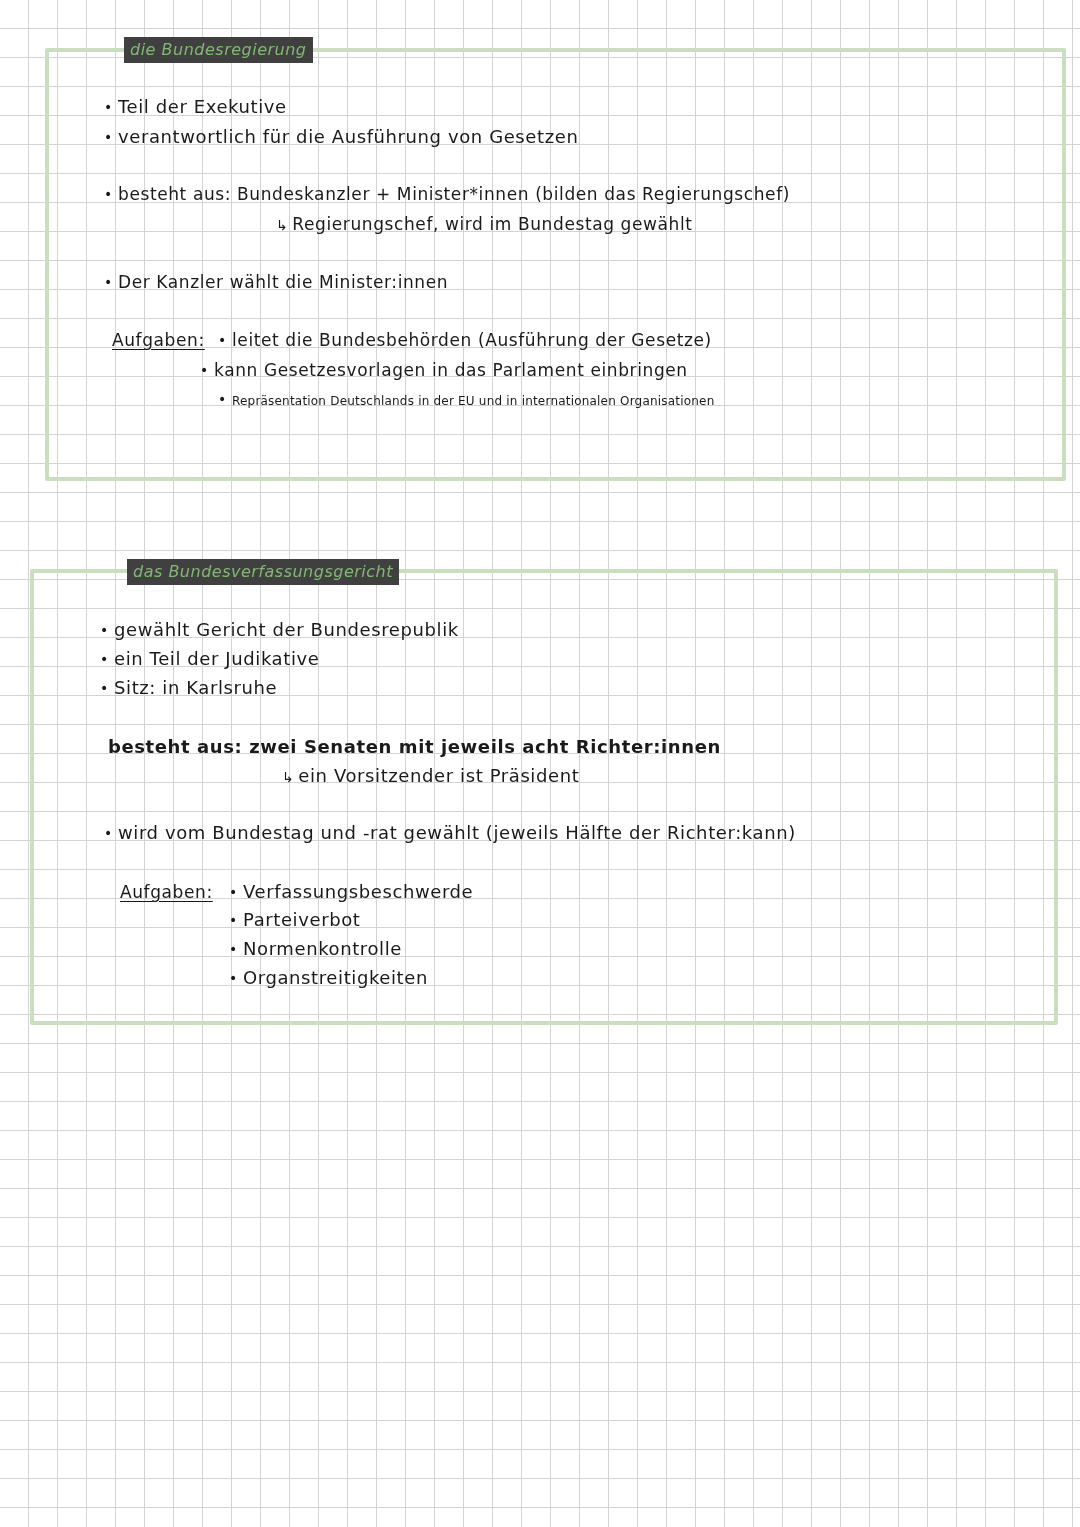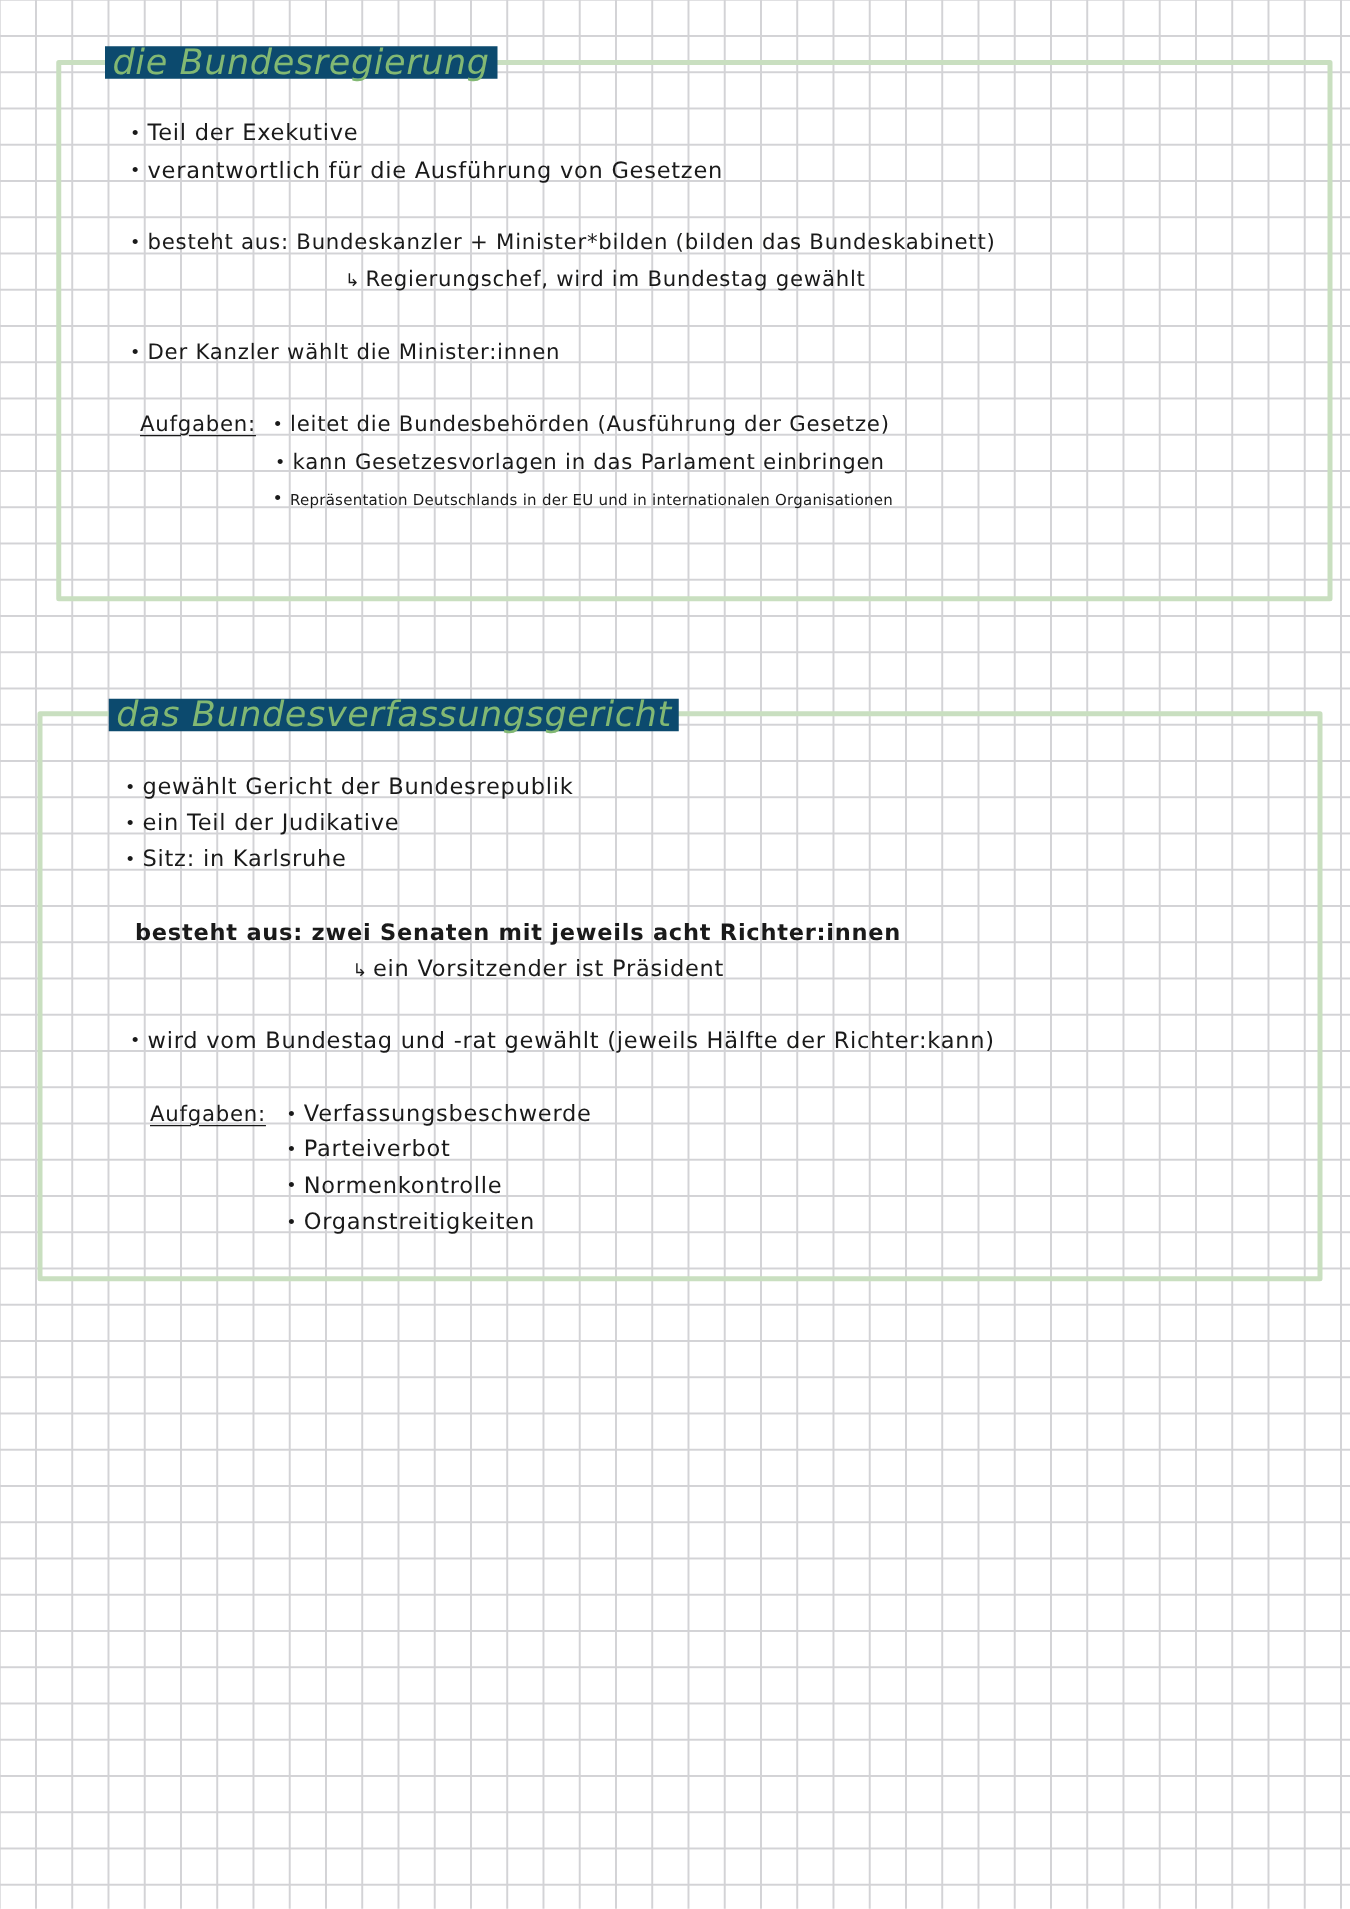--- a/index.html
+++ b/index.html
@@ -26,28 +26,29 @@
       width: 1080px; height: 1527px;
     }
     .box {
       position: absolute;
       border: 4px solid #c9dfc0;
       border-radius: 2px;
       box-sizing: border-box;
     }
     .box-title {
       position: absolute;
-      background: #0c4a6e;
+      background: #404040;
       color: #82b873;
-      font-size: 28px;
+      font-size: 16px;
       letter-spacing: 0.5px;
       padding: 0 6px;
       line-height: 26px;
       white-space: nowrap;
       font-style: italic;
+      margin-left: 40px;
     }
     .line {
       position: absolute;
       font-size: 18px;
       line-height: 24px;
       white-space: nowrap;
       letter-spacing: 0.6px;
     }
     .small { font-size: 17px; }
     .bullet::before {
@@ -71,30 +72,30 @@
 <body>
 
 <div class="page">
 
   <div class="box" style="left:45px; top:48px; width:1021px; height:433px;"></div>
   <div class="box-title" style="left:84px; top:37px;">die Bundesregierung</div>
 
   <div class="line bullet" style="left:104px; top:95px;">Teil der Exekutive</div>
   <div class="line bullet" style="left:104px; top:125px;">verantwortlich für die Ausführung von Gesetzen</div>
 
-  <div class="line bullet small" style="left:104px; top:182px;">besteht aus: Bundeskanzler + Minister*bilden (bilden das Bundeskabinett)</div>
+  <div class="line bullet small" style="left:104px; top:182px;">besteht aus: Bundeskanzler + Minister*innen (bilden das Regierungschef)</div>
   <div class="line small" style="left:276px; top:212px;text-align:center;">
     <span class="arrow">↳</span><span>Regierungschef, wird im Bundestag gewählt</span>
   </div>
 
   <div class="line bullet small" style="left:104px; top:270px;">Der Kanzler wählt die Minister:innen</div>
 
   <div class="line small underline" style="left:112px; top:328px;">Aufgaben:</div>
   <div class="line bullet small" style="left:218px; top:328px;">leitet die Bundesbehörden (Ausführung der Gesetze)</div>
-  <div class="line bullet small" style="left:220px; top:358px;">kann Gesetzesvorlagen in das Parlament einbringen</div>
+  <div class="line bullet small" style="left:200px; top:358px;">kann Gesetzesvorlagen in das Parlament einbringen</div>
   <div class="line bullet small" style="left:218px; top:387px; font-size:12px; letter-spacing:0.2px;">Repräsentation Deutschlands in der EU und in internationalen Organisationen</div>
 
   <div class="box" style="left:30px; top:569px; width:1028px; height:456px;"></div>
   <div class="box-title" style="left:87px; top:559px;">das Bundesverfassungsgericht</div>
 
   <div class="line bullet" style="left:100px; top:618px;">gewählt Gericht der Bundesrepublik</div>
   <div class="line bullet" style="left:100px; top:647px;">ein Teil der Judikative</div>
   <div class="line bullet" style="left:100px; top:676px;">Sitz: in Karlsruhe</div>
 
   <div class="line" style="left:108px; top:735px;font-weight:bold;">besteht aus: zwei Senaten mit jeweils acht Richter:innen</div>

